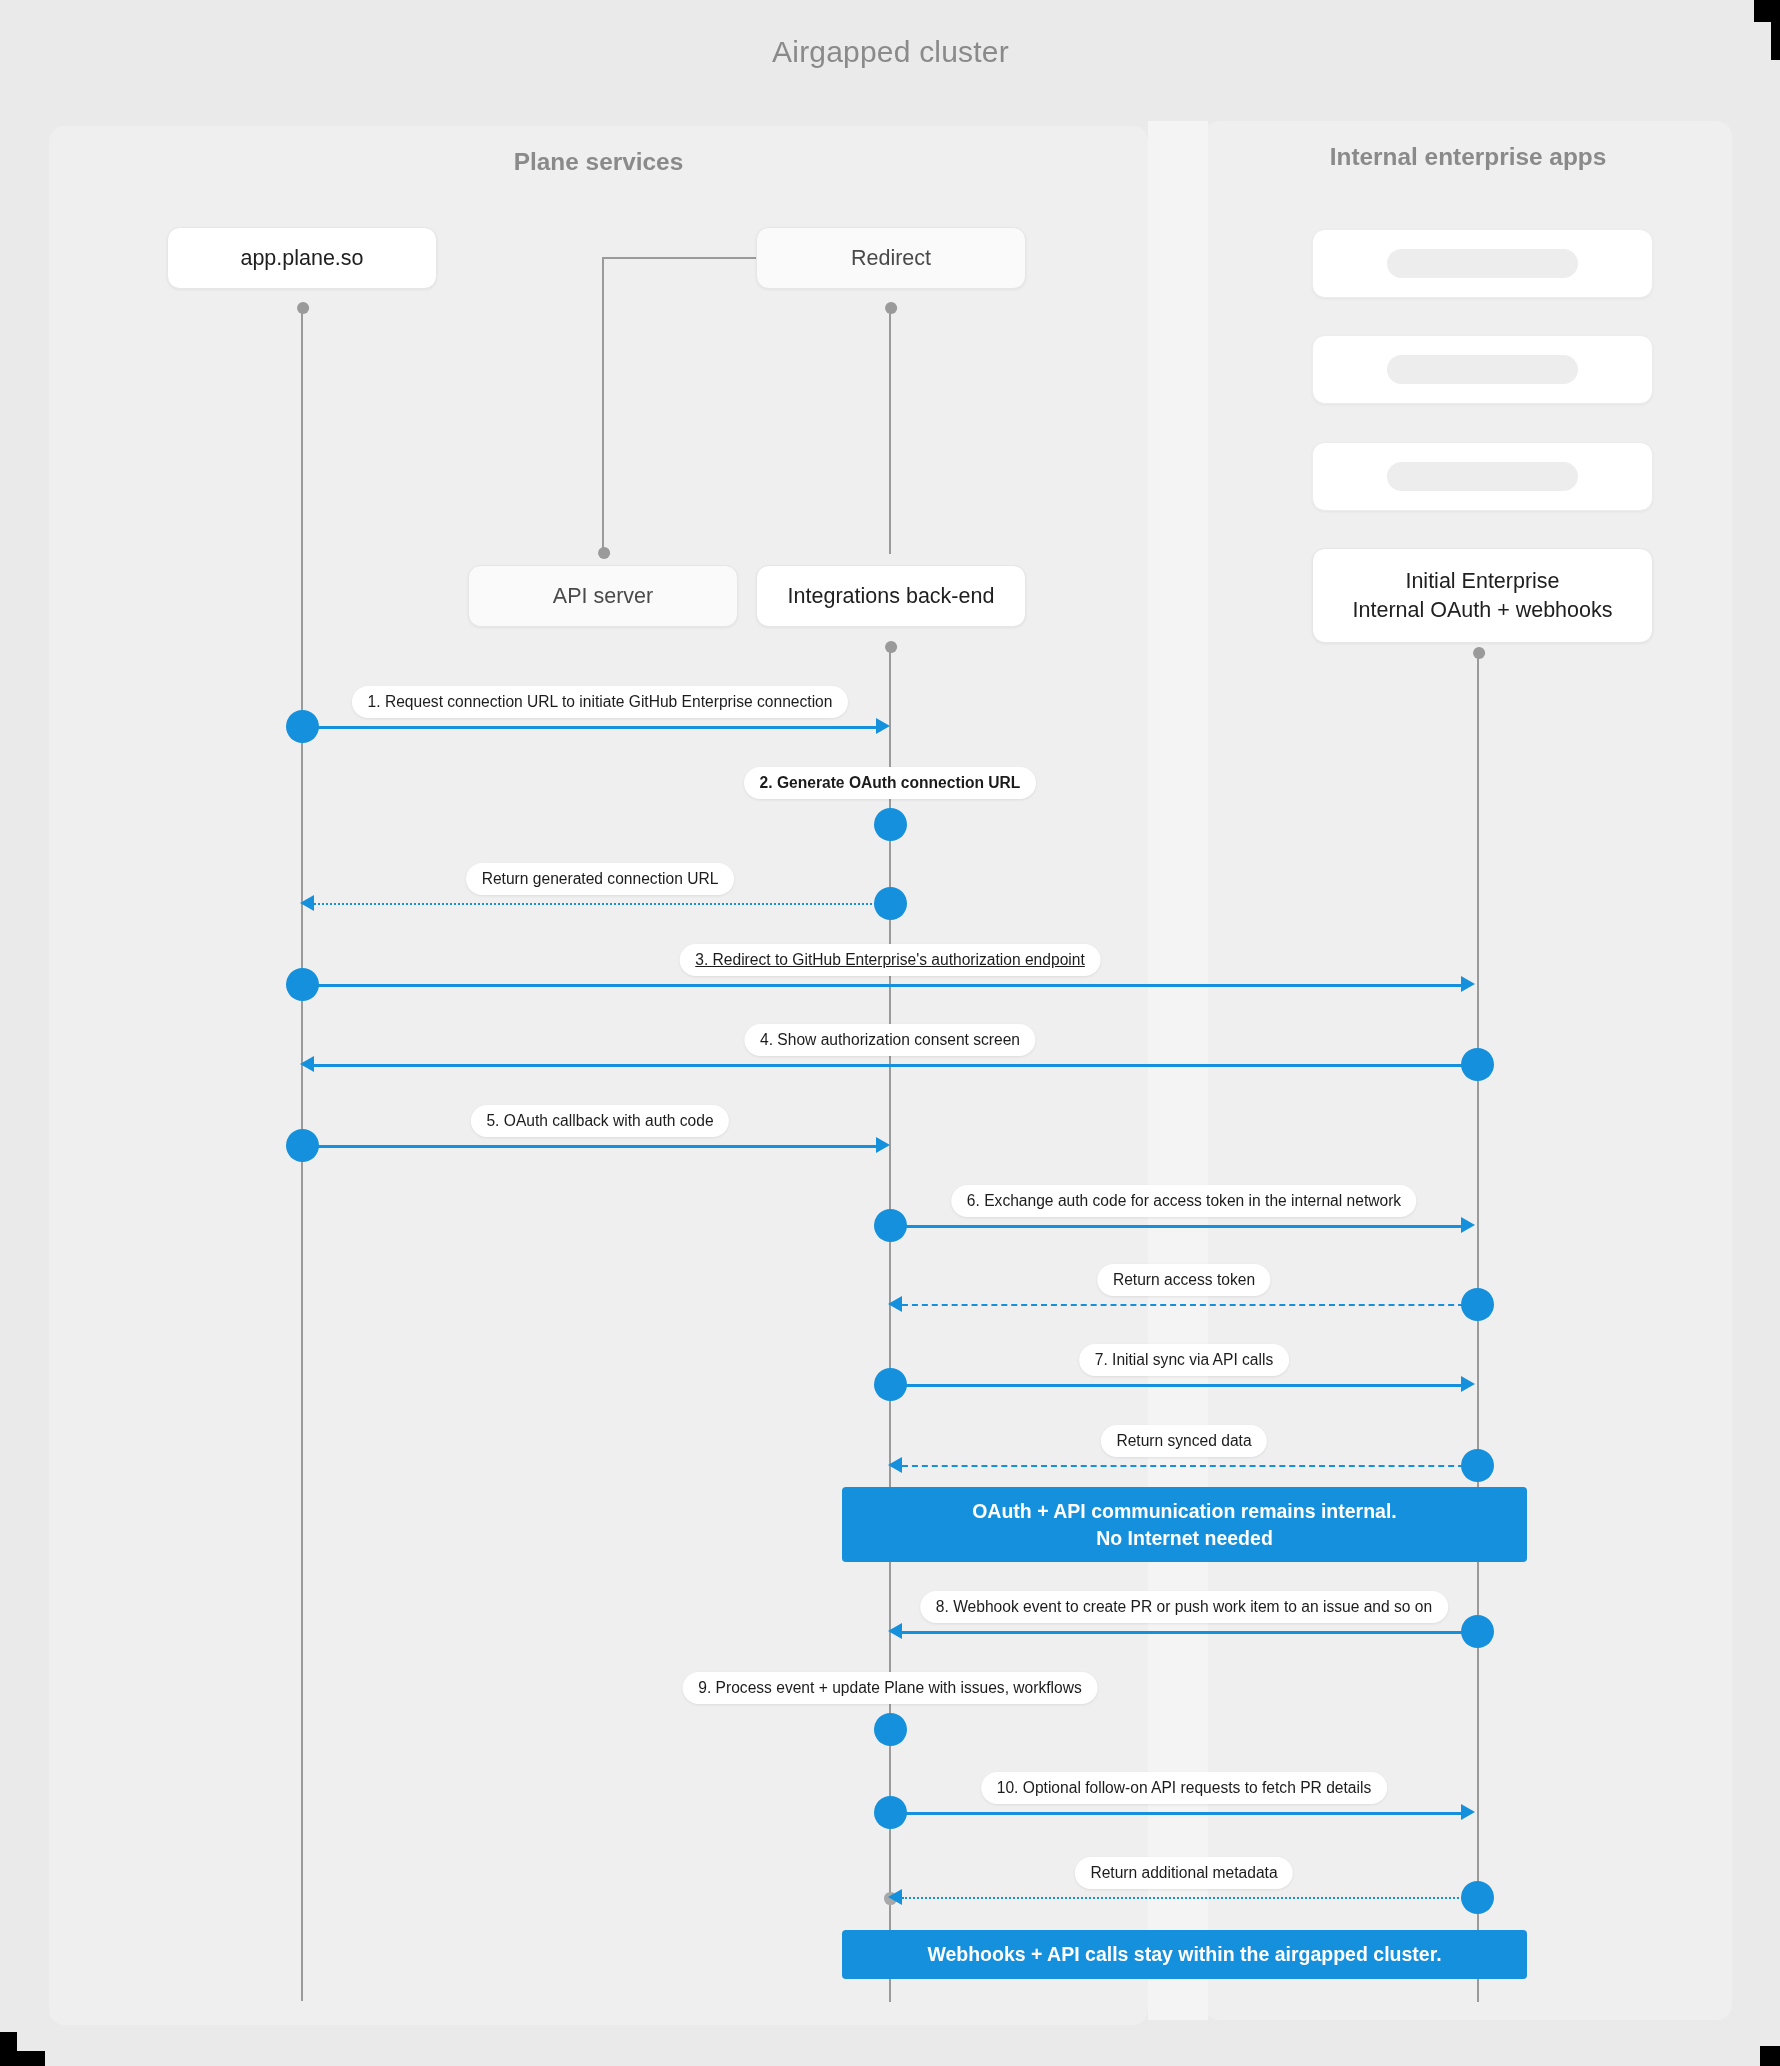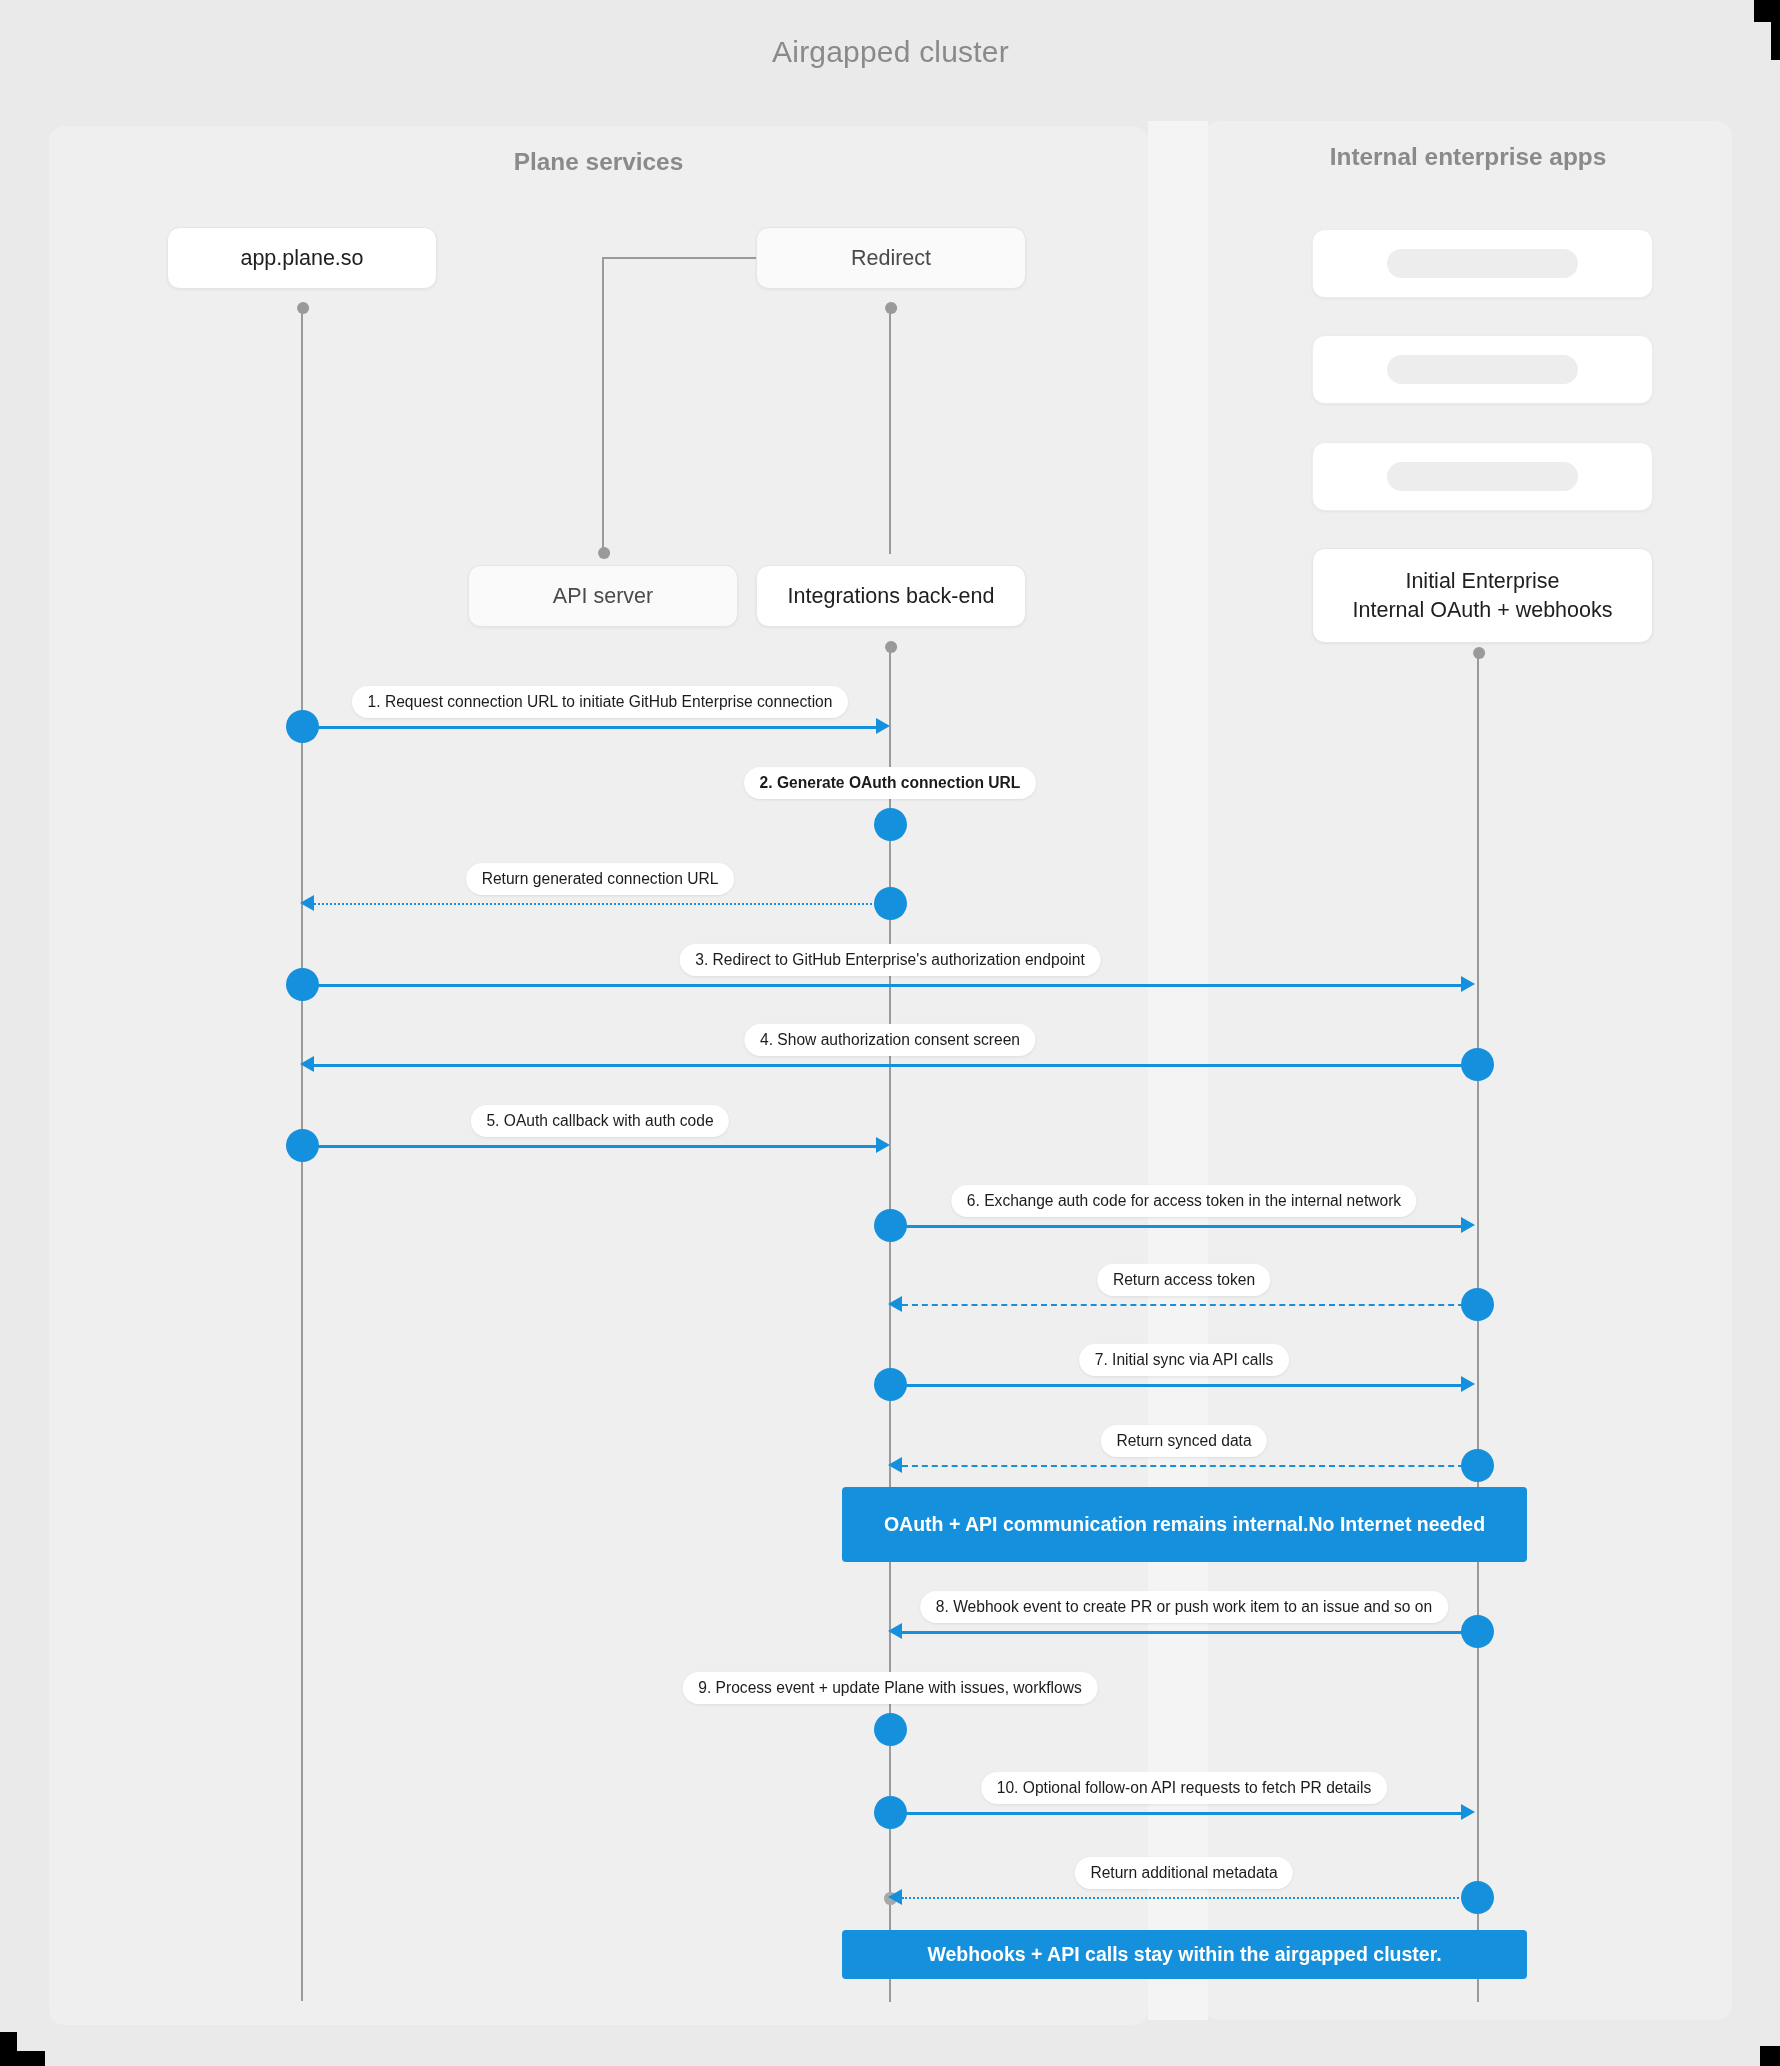--- a/index.html
+++ b/index.html
@@ -217,21 +217,21 @@
   <div class="msg-label" style="left:890px; top:767px;font-weight:bold;">2. Generate OAuth connection URL</div>
 
   <div class="act-dot" style="left:874px; top:887px;"></div>
   <div class="msg-line dotted" style="left:314px; top:903px; width:566px;"></div>
   <div class="arrow-head left" style="left:300px; top:895px;"></div>
   <div class="msg-label" style="left:600px; top:863px;">Return generated connection URL</div>
 
   <div class="act-dot" style="left:286px; top:968px;"></div>
   <div class="msg-line" style="left:302px; top:984px; width:1161px;"></div>
   <div class="arrow-head right" style="left:1461px; top:976px;"></div>
-  <div class="msg-label" style="left:890px; top:944px;">3. Redirect to GitHub Enterprise's authorization endpoint</div>
+  <div class="msg-label" style="left:890px; top:944px;text-decoration:underline;">3. Redirect to GitHub Enterprise's authorization endpoint</div>
 
   <div class="act-dot" style="left:1461px; top:1048px;"></div>
   <div class="msg-line" style="left:314px; top:1064px; width:1161px;"></div>
   <div class="arrow-head left" style="left:300px; top:1056px;"></div>
   <div class="msg-label" style="left:890px; top:1024px;">4. Show authorization consent screen</div>
 
   <div class="act-dot" style="left:286px; top:1129px;"></div>
   <div class="msg-line" style="left:302px; top:1145px; width:575px;"></div>
   <div class="arrow-head right" style="left:876px; top:1137px;"></div>
   <div class="msg-label" style="left:600px; top:1105px;">5. OAuth callback with auth code</div>
@@ -249,21 +249,21 @@
   <div class="act-dot" style="left:874px; top:1368px;"></div>
   <div class="msg-line" style="left:890px; top:1384px; width:572px;"></div>
   <div class="arrow-head right" style="left:1461px; top:1376px;"></div>
   <div class="msg-label" style="left:1184px; top:1344px;">7. Initial sync via API calls</div>
 
   <div class="act-dot" style="left:1461px; top:1449px;"></div>
   <div class="msg-line dashed" style="left:902px; top:1465px; width:572px;"></div>
   <div class="arrow-head left" style="left:888px; top:1457px;"></div>
   <div class="msg-label" style="left:1184px; top:1425px;">Return synced data</div>
 
-  <div class="note" style="left:842px; top:1487px; width:685px; height:75px; flex-direction:row;">
+  <div class="note" style="left:842px; top:1487px; width:685px; height:75px; flex-direction:column;">
     <span>OAuth + API communication remains internal.</span>
     <span>No Internet needed</span>
   </div>
 
   <div class="act-dot" style="left:1461px; top:1615px;"></div>
   <div class="msg-line" style="left:902px; top:1631px; width:572px;"></div>
   <div class="arrow-head left" style="left:888px; top:1623px;"></div>
   <div class="msg-label" style="left:1184px; top:1591px;">8. Webhook event to create PR  or push work item to an issue  and so on</div>
 
   <div class="act-dot" style="left:874px; top:1713px;"></div>

